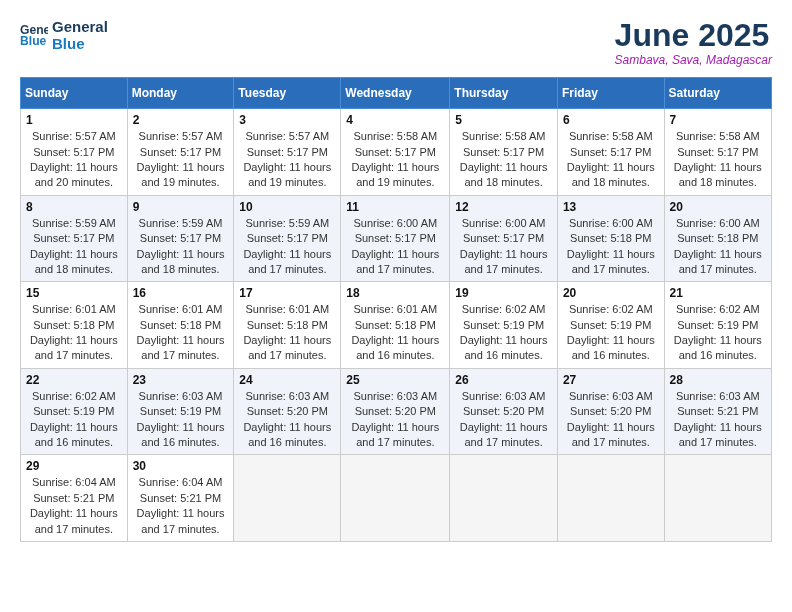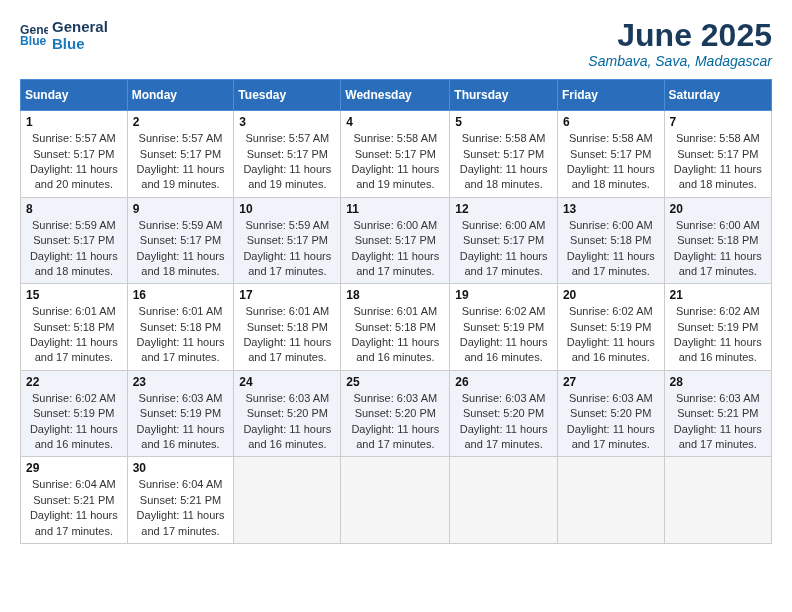--- a/index.html
+++ b/index.html
@@ -25,31 +25,30 @@
     .logo {
       display: flex;
       align-items: center;
       gap: 4px;
     }
     .logo-icon {
       width: 28px;
       height: 28px;
     }
     .title-block {
-      text-align: right;
     }
     .month-title {
       font-size: 32px;
       font-weight: bold;
       color: #1a3a5c;
       line-height: 1.1;
     }
     .location {
-      font-size: 14px;
-      color: #0369a1;
+      font-size: 12px;
+      color: #a21caf;
       font-style: italic;
     }
     .calendar {
       width: 100%;
       border-collapse: collapse;
       border: 1px solid #ccc;
     }
     .calendar th {
       background-color: #2a6ebb;
       color: #fff;

